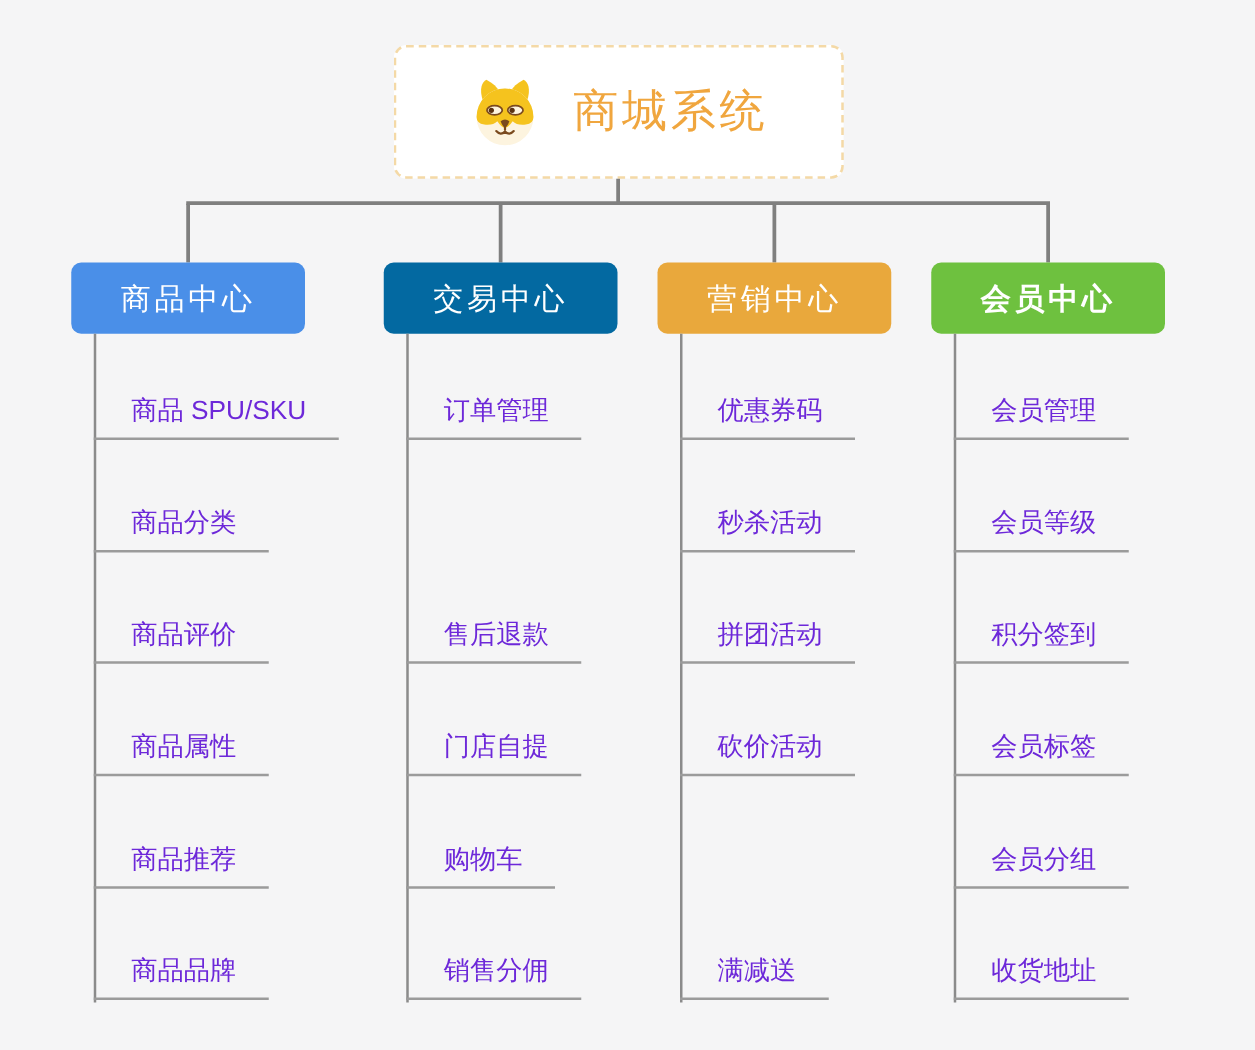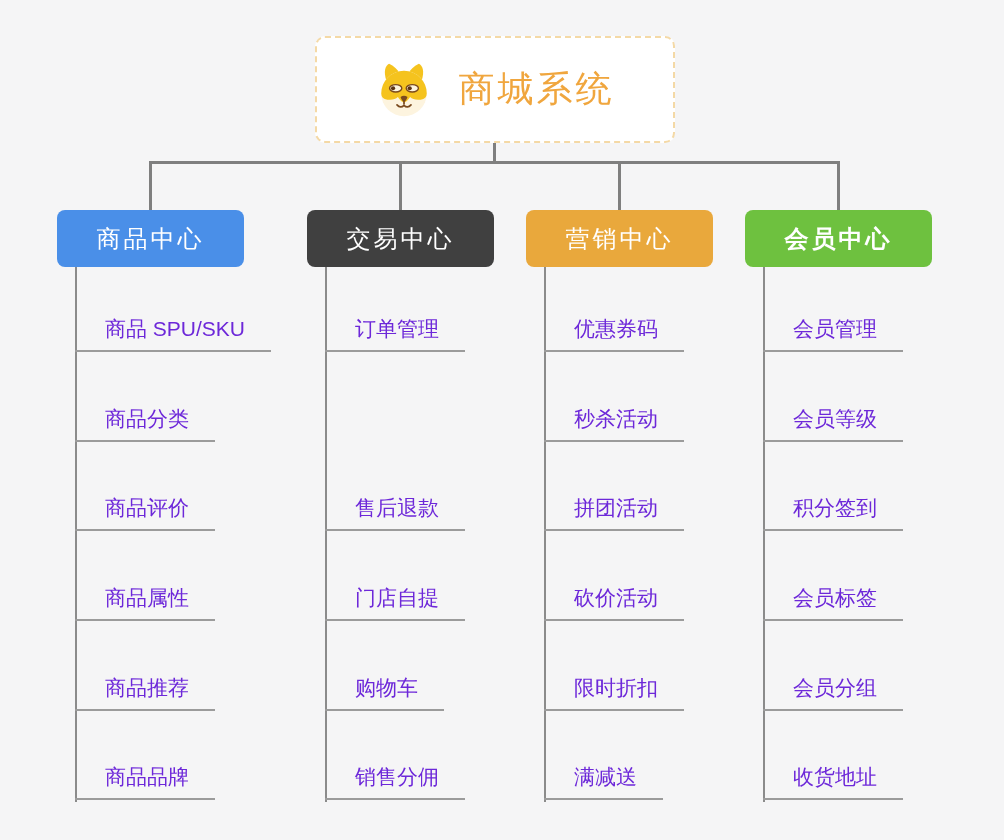--- a/index.html
+++ b/index.html
@@ -84,37 +84,36 @@
   <div class="trunk"></div>
   <div class="leaf r1">商品 SPU/SKU</div>
   <div class="leaf r2">商品分类</div>
   <div class="leaf r4">商品属性</div>
   <div class="leaf r3">商品评价</div>
   <div class="leaf r5">商品推荐</div>
   <div class="leaf r6">商品品牌</div>
 </div>
 
 <div class="branch b2">
-  <div class="branch-header" style="background: #404040;">交易中心</div>
+  <div class="branch-header" style="background: #0369a1;">交易中心</div>
   <div class="trunk"></div>
   <div class="leaf r1">订单管理</div>
   <div class="leaf r3">售后退款</div>
   <div class="leaf r4">门店自提</div>
   <div class="leaf r5">购物车</div>
   <div class="leaf r6">销售分佣</div>
 </div>
 
 <div class="branch b3">
   <div class="branch-header" style="background: rgb(233, 168, 60);">营销中心</div>
   <div class="trunk"></div>
   <div class="leaf r1">优惠券码</div>
   <div class="leaf r2">秒杀活动</div>
   <div class="leaf r3">拼团活动</div>
   <div class="leaf r4">砍价活动</div>
-  <div class="leaf r5">限时折扣</div>
   <div class="leaf r6">满减送</div>
 </div>
 
 <div class="branch b4">
   <div class="branch-header" style="background: rgb(110, 193, 63); font-weight: bold;">会员中心</div>
   <div class="trunk"></div>
   <div class="leaf r1">会员管理</div>
   <div class="leaf r2">会员等级</div>
   <div class="leaf r3">积分签到</div>
   <div class="leaf r4">会员标签</div>

